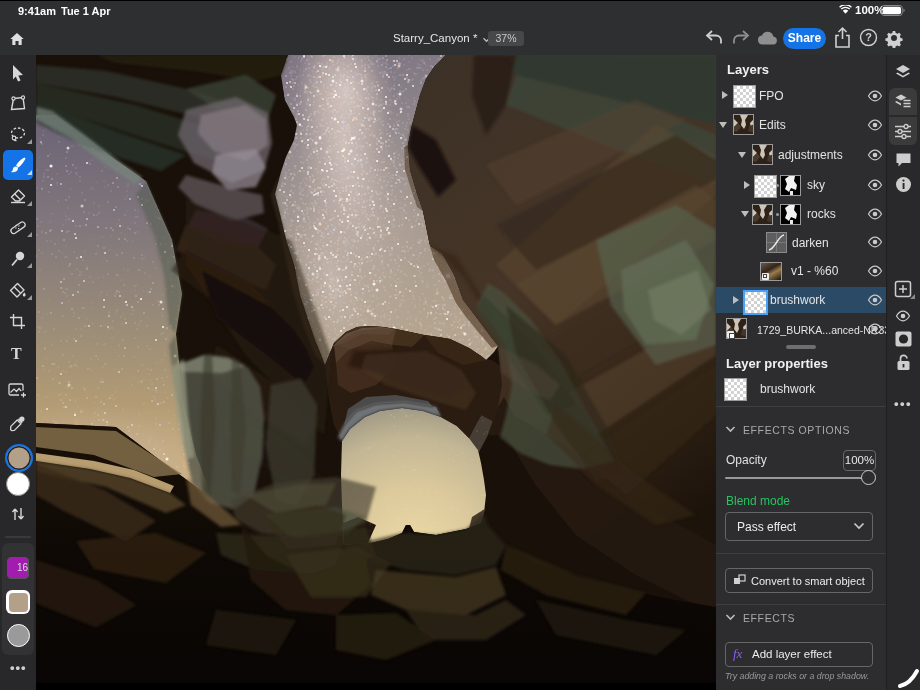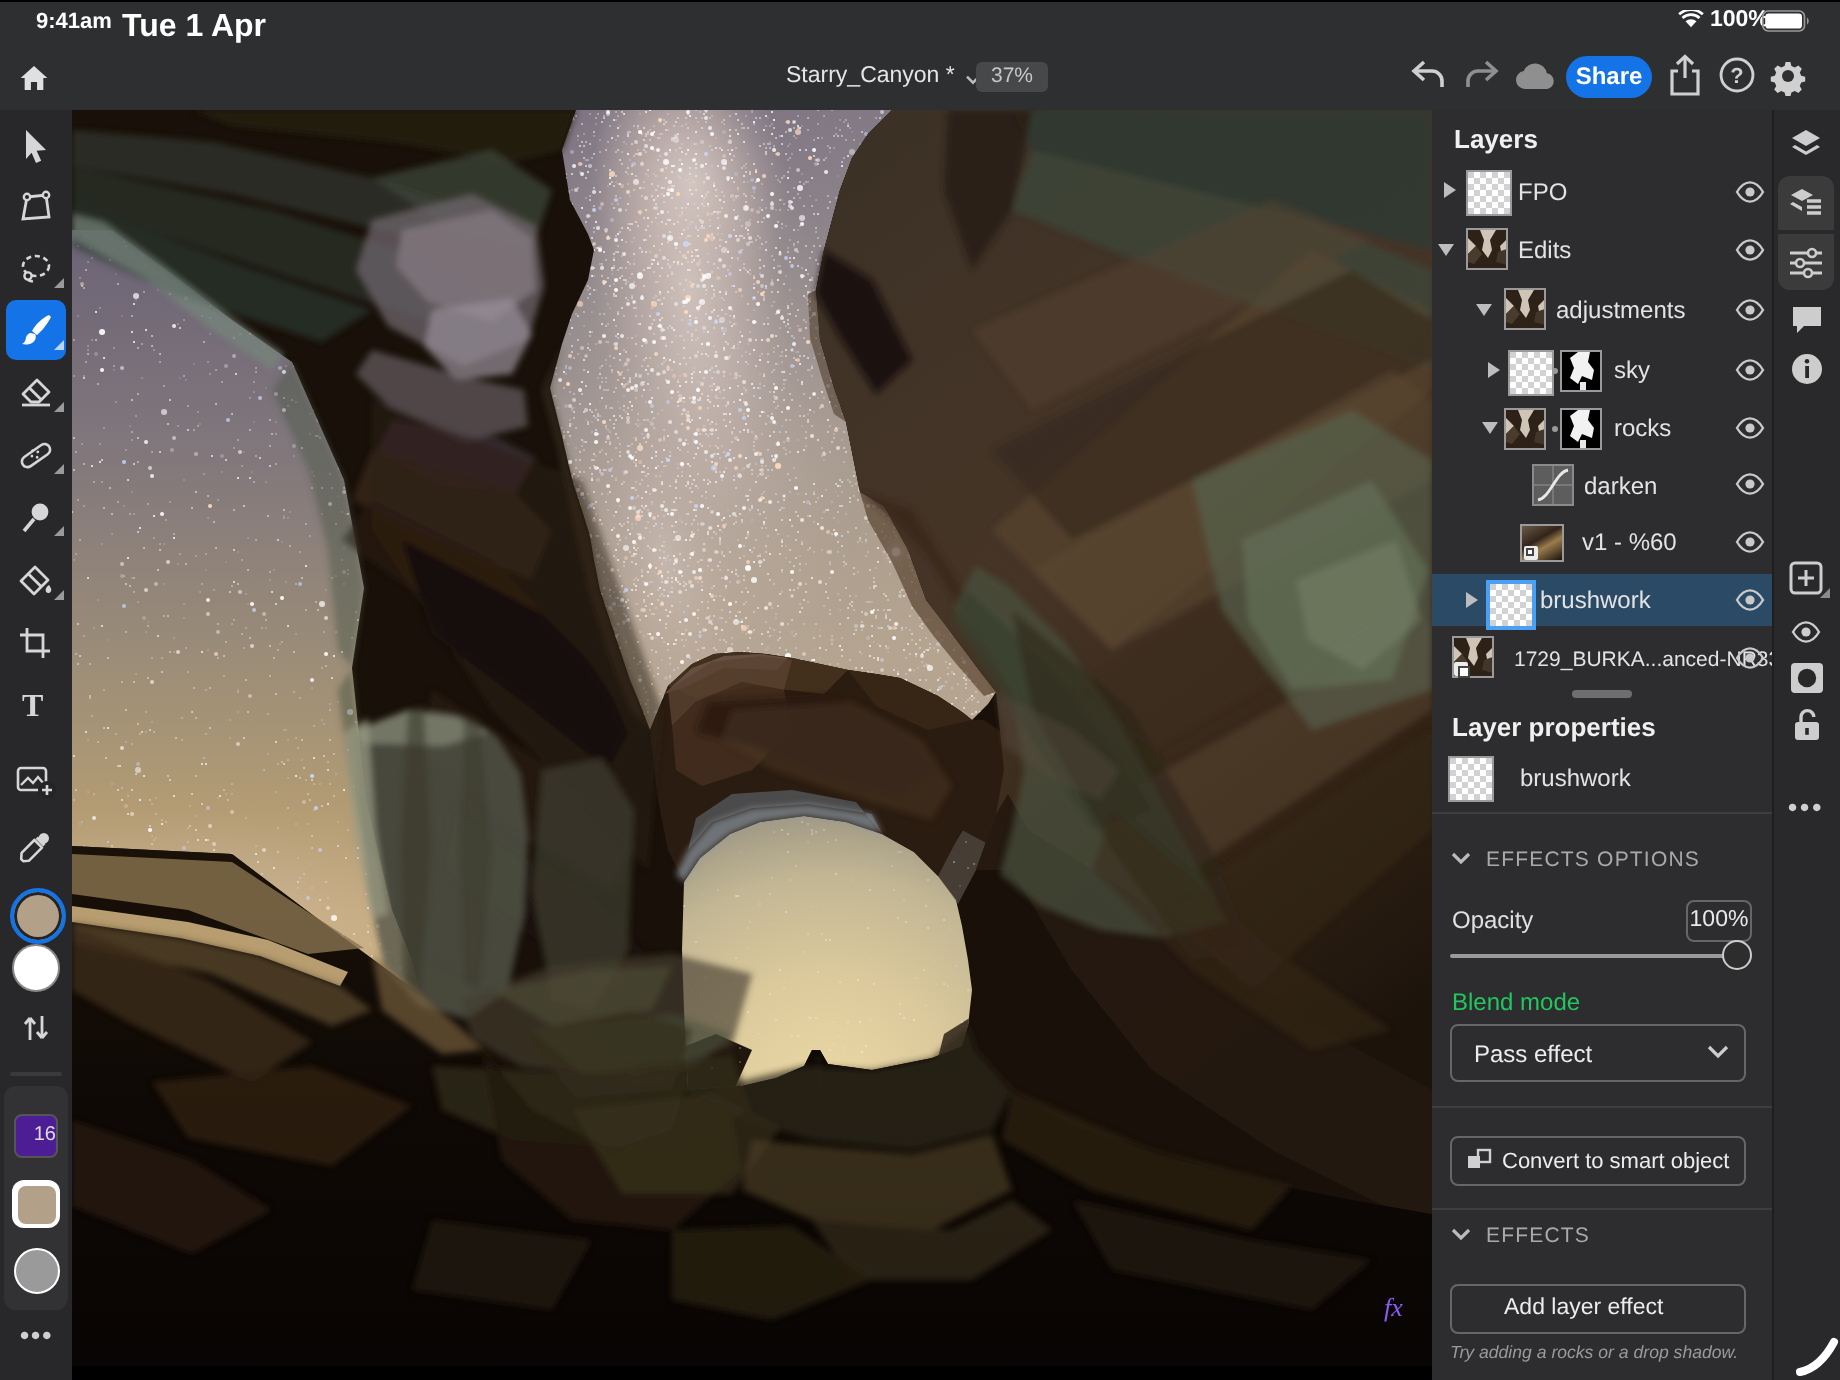--- a/index.html
+++ b/index.html
@@ -3,21 +3,21 @@
 *{margin:0;padding:0;box-sizing:content-box}
 html,body{width:920px;height:690px;background:#000;font-family:"Liberation Sans",sans-serif;overflow:hidden}
 .abs{position:absolute}
 #stage{position:relative;width:920px;height:682px;background:#000}
 .lbl{position:absolute;color:#e3e3e3;font-size:12px;white-space:nowrap}
 .sec{position:absolute;color:#a9a9a9;font-size:10.5px;letter-spacing:0.6px;white-space:nowrap}
 </style></head><body>
 <div id="stage">
 <div class="abs" style="left:0;top:1px;width:920px;height:54px;background:#2e2f31"></div>
 <div class="abs" style="left:18px;top:5px;color:#fff;font-size:11px;font-weight:bold">9:41am</div>
-<div class="abs" style="left:61px;top:5px;color:#fff;font-size:16px;font-weight:bold">Tue 1 Apr</div>
+<div class="abs" style="left:61px;top:5px;color:#fff;font-size:11px;font-weight:bold">Tue 1 Apr</div>
 <svg class="abs" style="left:839px;top:4.5px" width="13" height="10" viewBox="0 0 18 13">
 <path d="M9 11.6 L5.2 7.4 a5.6 5.6 0 0 1 7.6 0 Z" fill="#fff"></path>
 <path d="M3.1 5.2 a8.6 8.6 0 0 1 11.8 0" stroke="#fff" stroke-width="1.9" fill="none"></path>
 <path d="M0.8 2.6 a12 12 0 0 1 16.4 0" stroke="#fff" stroke-width="1.9" fill="none"></path>
 </svg>
 <div class="abs" style="left:855px;top:4px;color:#fff;font-size:11.5px;font-weight:bold">100%</div>
 <svg class="abs" style="left:881px;top:4.5px" width="25" height="11" viewBox="0 0 30 13">
 <rect x="0.5" y="0.5" width="25" height="12" rx="3.2" fill="none" stroke="#9a9a9a"></rect>
 <rect x="2" y="2" width="22" height="9" rx="2" fill="#fff"></rect>
 <path d="M27 4.2 a3 3 0 0 1 0 4.6 Z" fill="#9a9a9a"></path>
@@ -120,21 +120,21 @@
 <path d="M8.2 5 L12 8.8 L5.4 15.4 L2.6 15.6 L1.6 14.6 L1.8 11.4 Z" fill="none" stroke="#d6d6d6" stroke-width="1.3" stroke-linejoin="round"></path>
 </svg>
 <div class="abs" style="left:5px;top:444px;width:24px;height:24px;border-radius:50%;border:2px solid #1473e6;background:#b3a089;box-shadow:inset 0 0 0 1.5px #242424"></div>
 <div class="abs" style="left:6px;top:472px;width:22px;height:22px;border-radius:50%;background:#fff;border:1px solid #888"></div>
 <svg class="abs" style="left:10px;top:505px" width="16" height="18" viewBox="0 0 16 18">
 <path d="M5 4 V15 M5 4 L2.5 7 M5 4 L7.5 7" stroke="#d6d6d6" stroke-width="1.4" fill="none"></path>
 <path d="M11 14 V3 M11 14 L8.5 11 M11 14 L13.5 11" stroke="#d6d6d6" stroke-width="1.4" fill="none"></path>
 </svg>
 <div class="abs" style="left:5px;top:536px;width:26px;height:2px;background:#3a3a3a;border-radius:1px"></div>
 <div class="abs" style="left:2px;top:543px;width:32px;height:112px;background:#323234;border-radius:6px"></div>
-<div class="abs" style="left:7px;top:557px;width:20px;height:20px;background:#4c1d95;border:1px solid #555;border-radius:4px;color:#ddd;font-size:10px;text-align:right;line-height:20px">16</div>
+<div class="abs" style="left:7px;top:557px;width:20px;height:20px;background:#a21caf;border:1px solid #555;border-radius:4px;color:#ddd;font-size:10px;text-align:right;line-height:20px">16</div>
 <div class="abs" style="left:6px;top:590px;width:24px;height:24px;background:#fff;border-radius:6px"></div>
 <div class="abs" style="left:8.5px;top:592.5px;width:19px;height:19px;background:#b3a089;border-radius:4px"></div>
 <div class="abs" style="left:7px;top:624px;width:21px;height:21px;background:#9a9a9a;border-radius:50%;border:1.5px solid #fff"></div>
 <div class="abs" style="left:10px;top:660px;color:#cfcfcf;font-size:13px;letter-spacing:1px;font-weight:bold">•••</div>
 <div class="abs" style="left:36px;top:55px;width:680px;height:628px;overflow:hidden"><svg width="680" height="628" viewBox="0 0 680 628">
         <defs>
 <linearGradient id="skyMain" x1="0" y1="0" x2="0.15" y2="1">
  <stop offset="0" stop-color="#7b7282"></stop>
             <stop offset="0.3" stop-color="#8e868a"></stop>
  <stop offset="0.6" stop-color="#a69a91"></stop>
@@ -672,21 +672,21 @@
 <rect x="1" y="5" width="6" height="6" fill="#d0d0d0"></rect>
 <rect x="6" y="2" width="6" height="6" fill="none" stroke="#d0d0d0" stroke-width="1.2"></rect>
 </svg>
 <div class="abs" style="left:751px;top:575px;color:#ececec;font-size:11px">Convert to smart object</div>
 <div class="abs" style="left:716px;top:604px;width:170px;height:1px;background:#3e3e3e"></div>
 <svg class="abs" style="left:725px;top:613px" width="11" height="8" viewBox="0 0 11 8">
       <path d="M1.5 2 L5.5 6 L9.5 2" stroke="#bbb" stroke-width="1.6" fill="none"></path>
     </svg>
 <div class="sec" style="left:743px;top:612px">EFFECTS</div>
 <div class="abs" style="left:725px;top:642px;width:146px;height:23px;border:1px solid #666;border-radius:4px"></div>
-<div class="abs" style="left:692px;top:646px;color:#8b5cf6;font-size:13px;font-style:italic;font-family:Liberation Serif, serif">fx</div>
+<div class="abs" style="left:733px;top:646px;color:#8b5cf6;font-size:13px;font-style:italic;font-family:Liberation Serif, serif">fx</div>
 <div class="abs" style="left:752px;top:648px;color:#ececec;font-size:11.5px">Add layer effect</div>
 <div class="abs" style="left:725px;top:671px;color:#9a9a9a;font-size:8.8px;font-style:italic">Try adding a rocks or a drop shadow.</div>
 <div class="abs" style="left:887px;top:55px;width:33px;height:635px;background:#29292b"></div>
 <div class="abs" style="left:886px;top:55px;width:1px;height:635px;background:#1e1e1e"></div>
 <svg class="abs" style="left:894px;top:63px" width="18" height="18" viewBox="0 0 18 18">
 <path d="M9 2 L16 6 L9 10 L2 6 Z" fill="#cdcdcd"></path>
 <path d="M3.5 9.5 L9 12.8 L14.5 9.5 L16 10.5 L9 14.5 L2 10.5 Z" fill="#cdcdcd"></path>
 </svg>
 <div class="abs" style="left:889px;top:88px;width:28px;height:27px;background:#3b3b3b;border-radius:6px 6px 0 0"></div>
 <div class="abs" style="left:889px;top:117px;width:28px;height:28px;background:#3b3b3b;border-radius:0 0 6px 6px"></div>

